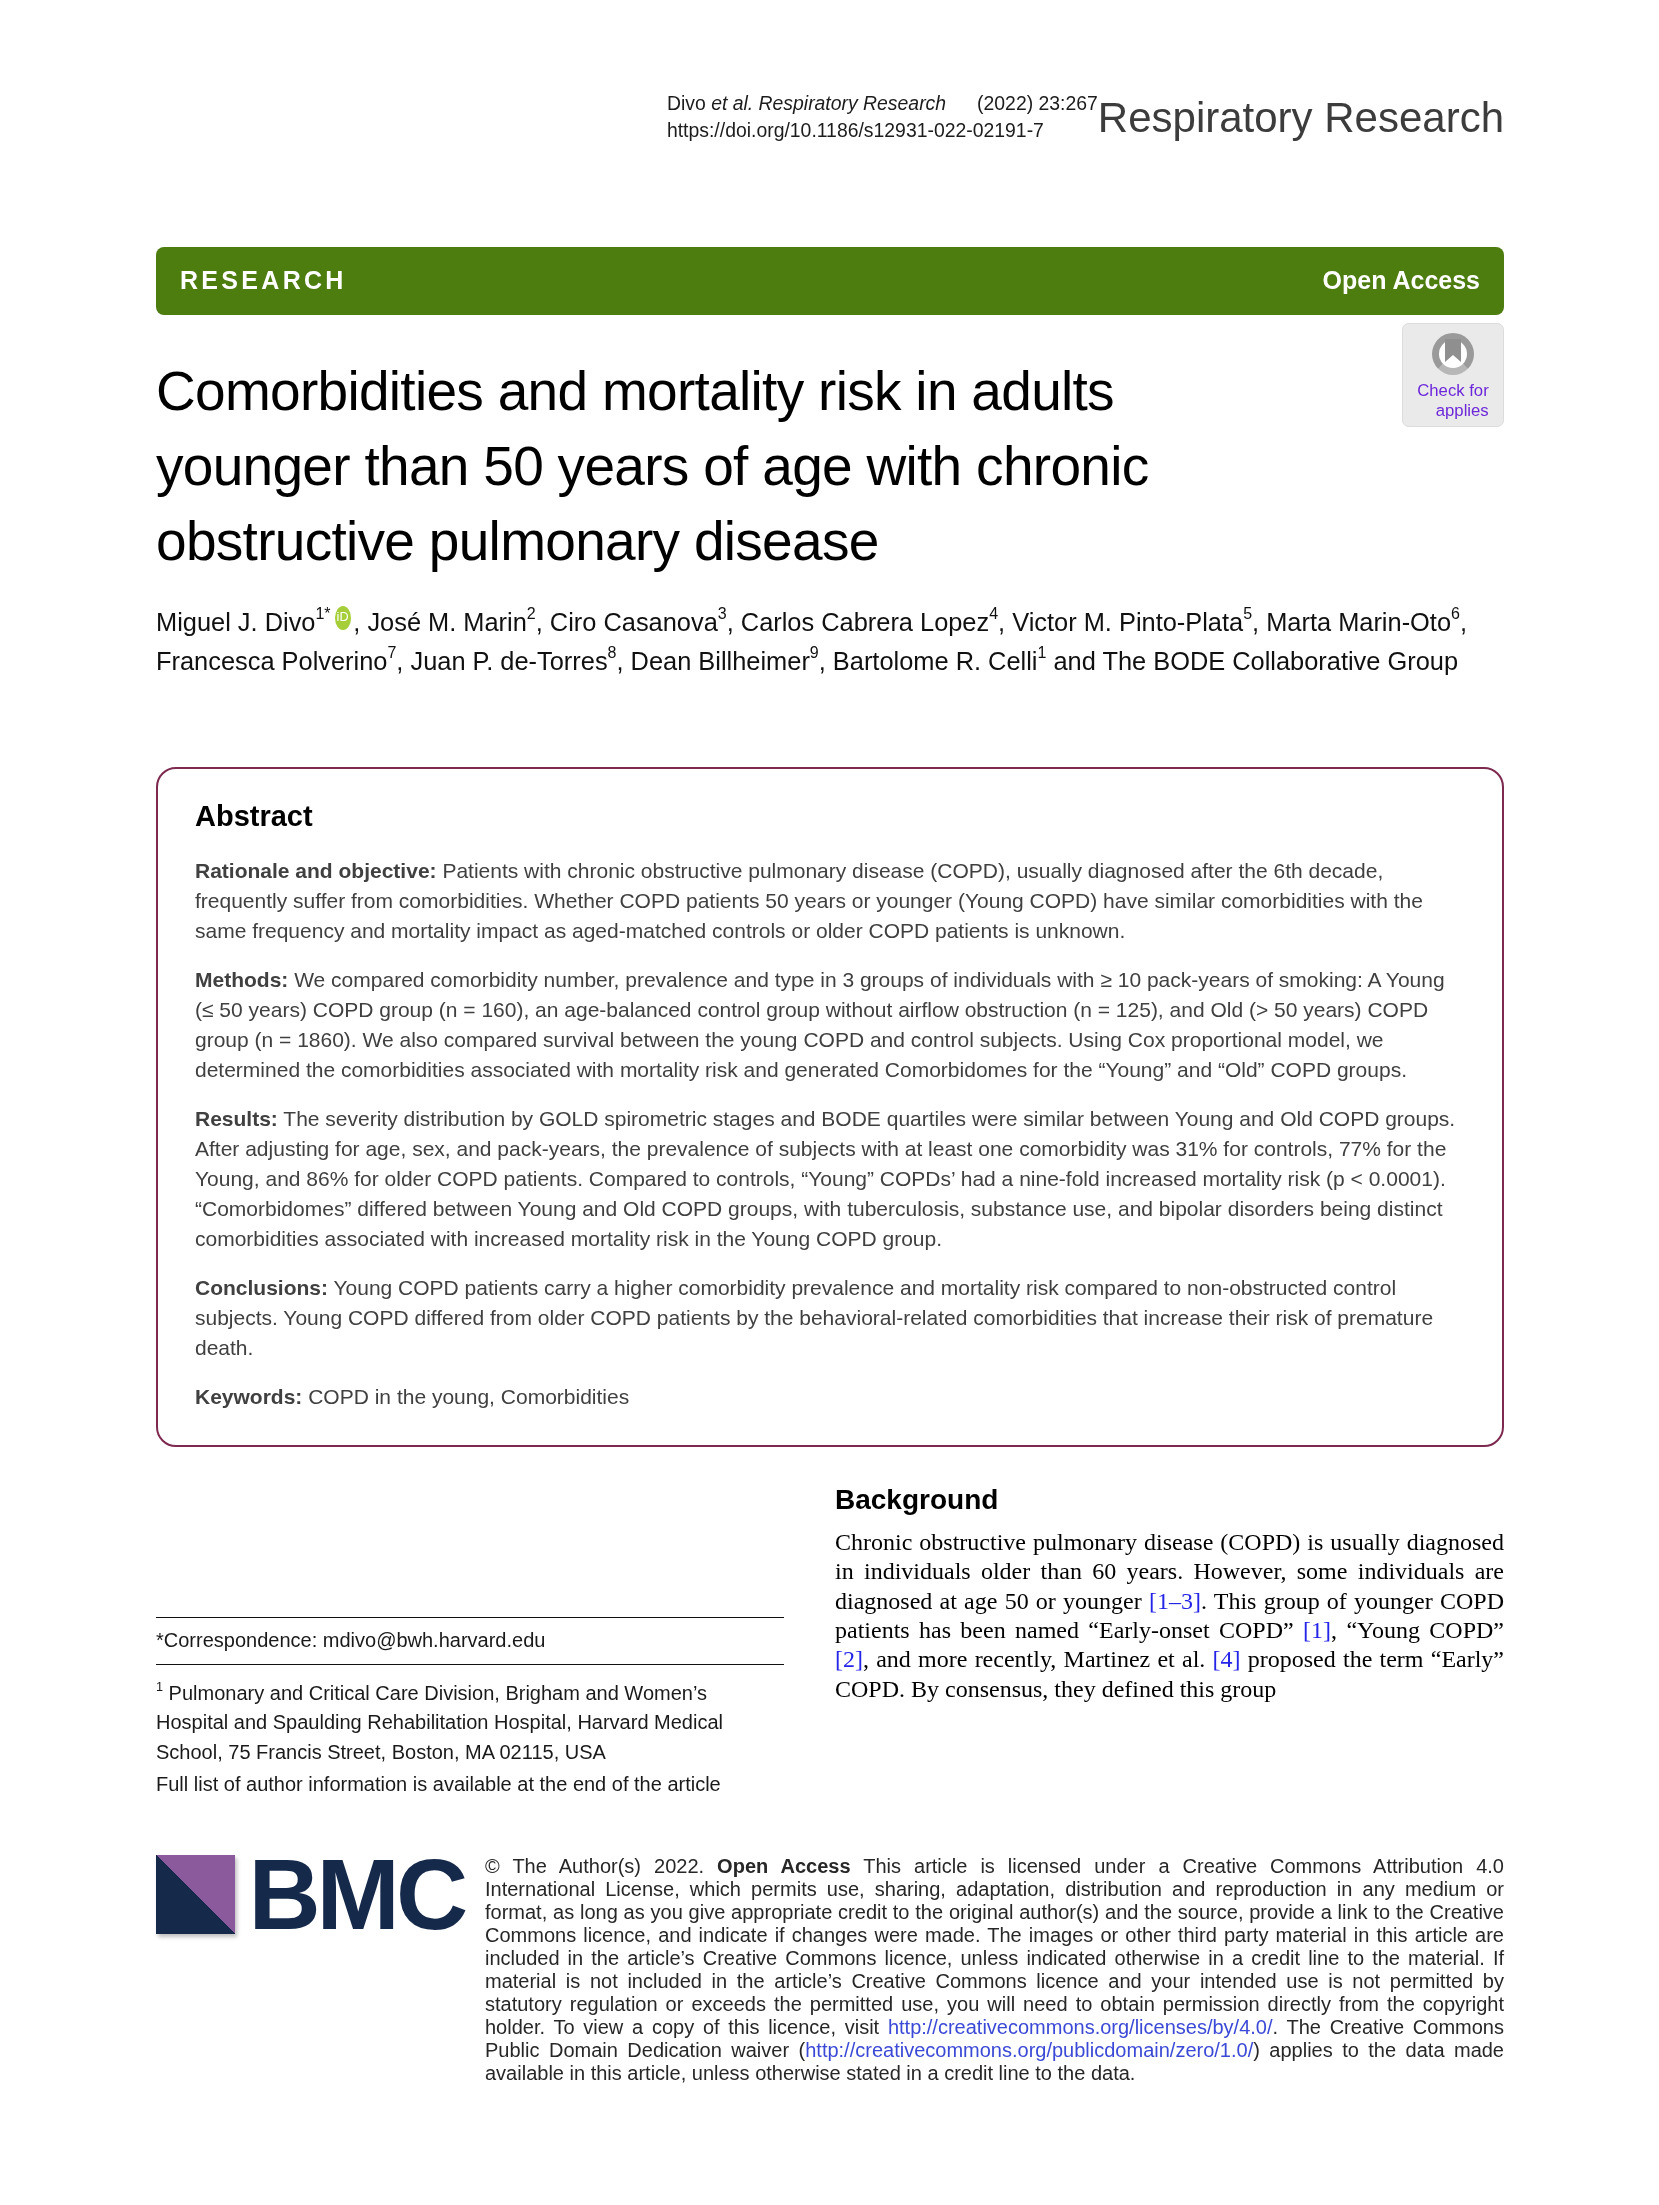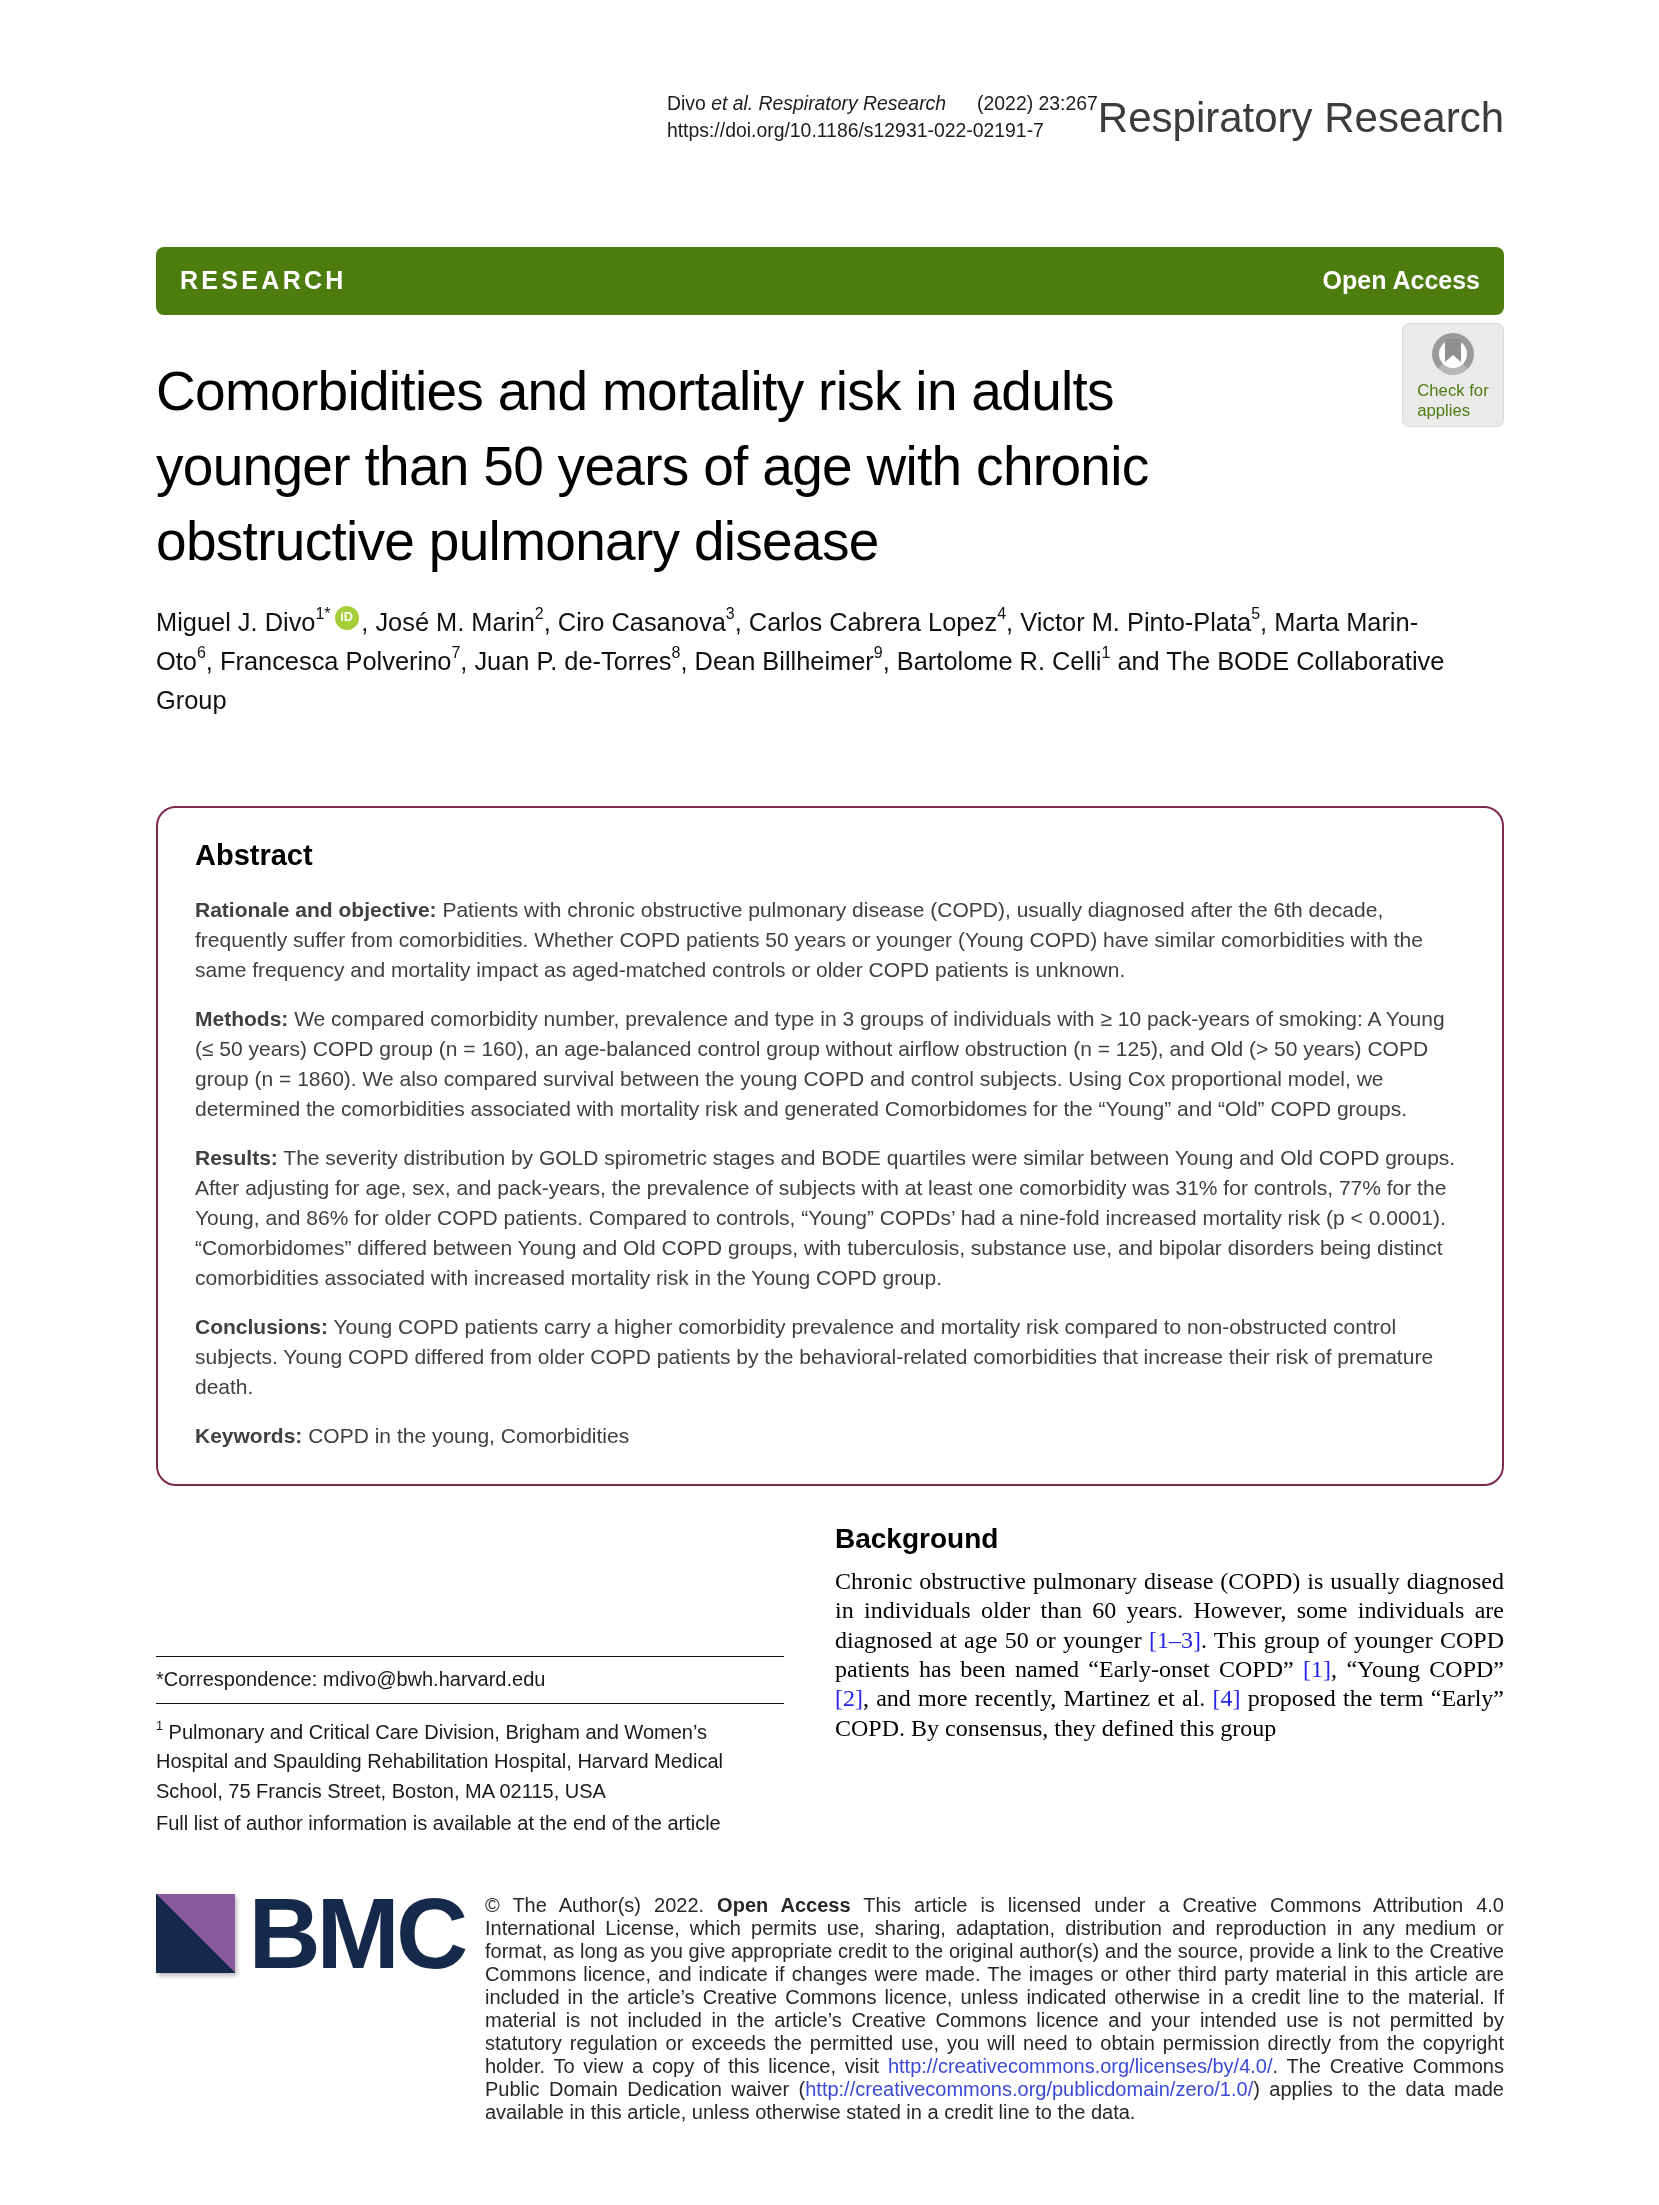--- a/index.html
+++ b/index.html
@@ -22,27 +22,27 @@
   
   .title-row{position:relative;margin-top:39px;}
   .title{font-size:55px;line-height:75px;font-weight:400;color:#000;letter-spacing:-0.7px;margin:0;}
   .badge{position:absolute;right:0;top:-31px;width:102px;height:104px;background:#eaeaea;
          border:0.7px solid #dcdcdc;border-radius:6.7px;display:flex;flex-direction:column;
          align-items:center;justify-content:flex-start;padding-top:9.4px;box-sizing:border-box;cursor:pointer;}
   .badge-ring{width:28px;height:28px;border-radius:50%;border:7.4px solid #9a9a9a;border-bottom-color:#b7b7b7;
               background:#fff;position:relative;}
   .badge-ring .bm{position:absolute;left:6px;top:-1.3px;width:16px;height:23px;background:#8f8f8f;
                   clip-path:polygon(0 0,100% 0,100% 100%,50% 70%,0 100%);}
-  .badge-text{font-size:16.7px;line-height:19.4px;color:#4d7c0f;text-align:left;margin-top:6px;}
+  .badge-text{font-size:16.7px;line-height:19.4px;color:#6d28d9;text-align:right;margin-top:6px;}
 
   
   .authors{margin-top:24px;font-size:25.4px;line-height:39px;color:#101010;max-width:1312px;}
   .authors sup{font-size:16px;vertical-align:12px;line-height:0;}
-  .orcid{display:inline-flex;width:24px;height:24px;border-radius:50%;background:#A6CE39;color:#fff;
-         font-size:12.7px;font-weight:bold;align-items:center;justify-content:center;vertical-align:9.4px;
+  .orcid{display:inline-flex;width:16px;height:24px;border-radius:50%;background:#A6CE39;color:#fff;
+         font-size:12.7px;font-weight:normal;align-items:center;justify-content:center;vertical-align:9.4px;
          margin:0 2.7px 0 4px;cursor:pointer;}
 
   
   .abstract{margin-top:86px;border:2px solid #7E2950;border-radius:20px;padding:31px 37px 33px 37px;}
   .abstract h2{font-size:29px;margin:0 0 23px 0;font-weight:bold;color:#000;}
   .abstract p{font-size:21px;line-height:30px;margin:0 0 19px 0;color:#404040;}
   .abstract p:last-child{margin-bottom:0;}
   .abstract b{font-weight:bold;}
 
   

